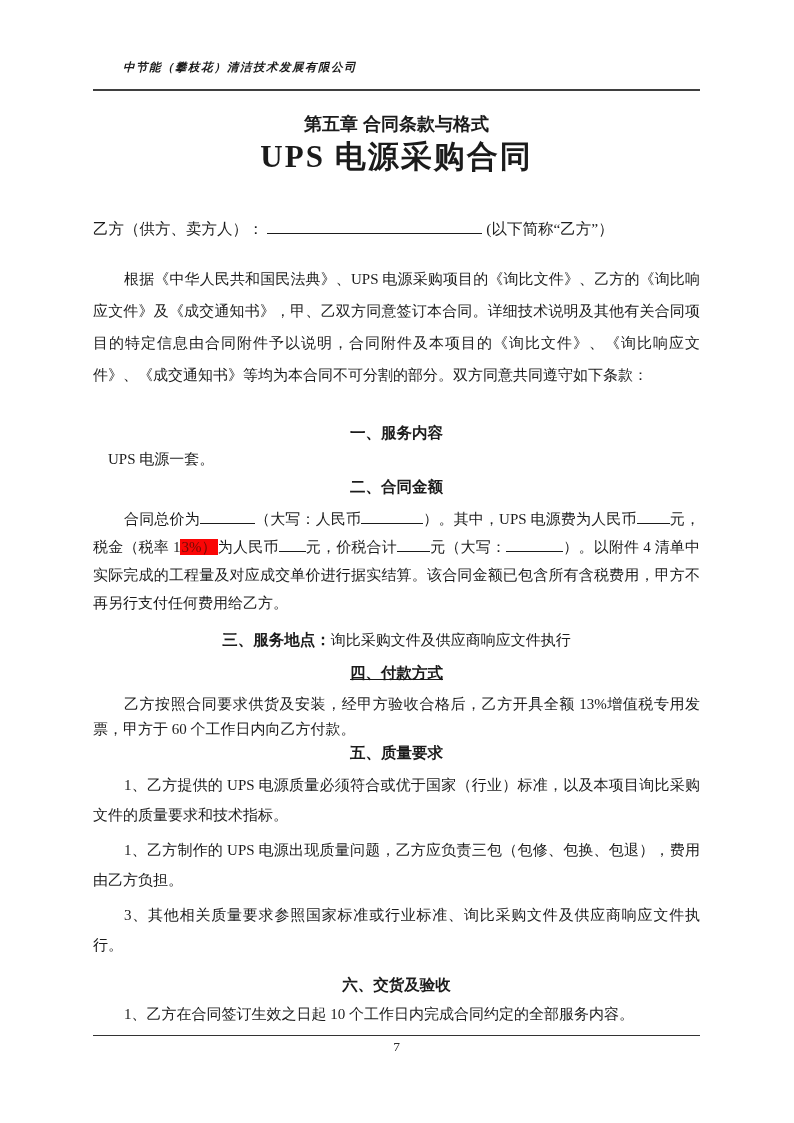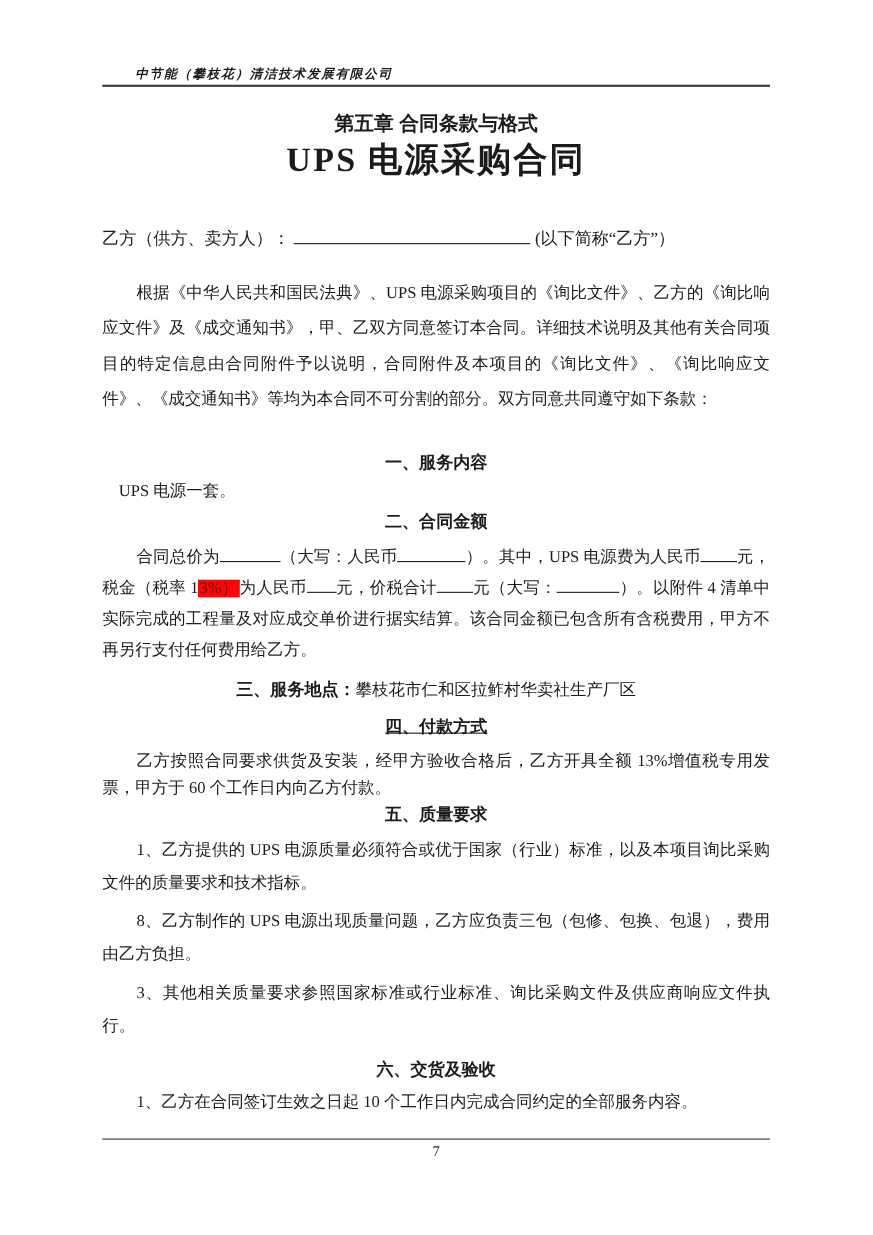--- a/index.html
+++ b/index.html
@@ -7,21 +7,21 @@
     position:relative;
     width:794px;height:1123px;
     box-sizing:border-box;
     background:#ffffff;
     padding:60px 94px 0 93px;
     font-family:"Liberation Serif","DejaVu Serif",serif;
     color:#1b1b1b;
     font-size:15px;
     overflow:hidden;
   }
-  .doc-header{border-bottom:2px solid #3f3f3f;padding-bottom:2px;}
+  .doc-header{border-bottom:2px solid #3f3f3f;padding-bottom:14px;}
   .company{
     font-style:italic;font-weight:bold;font-size:11.5px;
     padding-left:30px;letter-spacing:1.5px;
   }
   .chapter-title{
     text-align:center;
     font-family:"Liberation Sans","DejaVu Sans",sans-serif;
     font-weight:bold;font-size:18px;margin-top:21px;
   }
   .doc-title{
@@ -103,28 +103,28 @@
   <p class="preamble">根据《中华人民共和国民法典》、UPS 电源采购项目的《询比文件》、乙方的《询比响应文件》及《成交通知书》，甲、乙双方同意签订本合同。详细技术说明及其他有关合同项目的特定信息由合同附件予以说明，合同附件及本项目的《询比文件》、《询比响应文件》、《成交通知书》等均为本合同不可分割的部分。双方同意共同遵守如下条款：</p>
 
   <div>
 
     <div class="sec-heading sec1-heading">一、服务内容</div>
     <p class="sec1-body">UPS 电源一套。</p>
 
     <div class="sec-heading sec2-heading">二、合同金额</div>
     <p class="amount-para"><span>合同总价为</span><span class="blank" style="width: 55px;"></span><span>（大写：人民币</span><span class="blank" style="width: 62px;"></span><span>）。其中，UPS 电源费为人民币</span><span class="blank" style="width: 33px;"></span><span>元，税金（税率 1</span><span class="hl" style="background: rgb(250, 6, 6); color: rgb(110, 12, 6);">3%）</span><span>为人民币</span><span class="blank" style="width: 27px;"></span><span>元，价税合计</span><span class="blank" style="width: 33px;"></span><span>元（大写：</span><span class="blank" style="width: 57px;"></span><span>）。以附件 4 清单中实际完成的工程量及对应成交单价进行据实结算。该合同金额已包含所有含税费用，甲方不再另行支付任何费用给乙方。</span></p>
 
-    <div class="sec-heading sec3-heading"><span>三、服务地点：</span><span class="sec3-address">攀枝花市仁和区拉鲊村华卖社生产厂区</span></div>
+    <div class="sec-heading sec3-heading"><span>三、服务地点：</span><span class="sec3-address">询比采购文件及供应商响应文件执行</span></div>
 
     <div class="sec-heading sec4-heading">四、付款方式</div>
     <p class="payment-para">乙方按照合同要求供货及安装，经甲方验收合格后，乙方开具全额 13%增值税专用发票，甲方于 60 个工作日内向乙方付款。</p>
 
     <div class="sec-heading sec5-heading">五、质量要求</div>
     <p class="q-item">1、乙方提供的 UPS 电源质量必须符合或优于国家（行业）标准，以及本项目询比采购文件的质量要求和技术指标。</p>
-    <p class="q-item">8、乙方制作的 UPS 电源出现质量问题，乙方应负责三包（包修、包换、包退），费用由乙方负担。</p>
+    <p class="q-item">1、乙方制作的 UPS 电源出现质量问题，乙方应负责三包（包修、包换、包退），费用由乙方负担。</p>
     <p class="q-item">3、其他相关质量要求参照国家标准或行业标准、询比采购文件及供应商响应文件执行。</p>
 
     <div class="sec-heading sec6-heading">六、交货及验收</div>
     <p class="d-item">1、乙方在合同签订生效之日起 10 个工作日内完成合同约定的全部服务内容。</p>
 
   </div>
 
   <div class="doc-footer">
     <span>7</span>
   </div>

